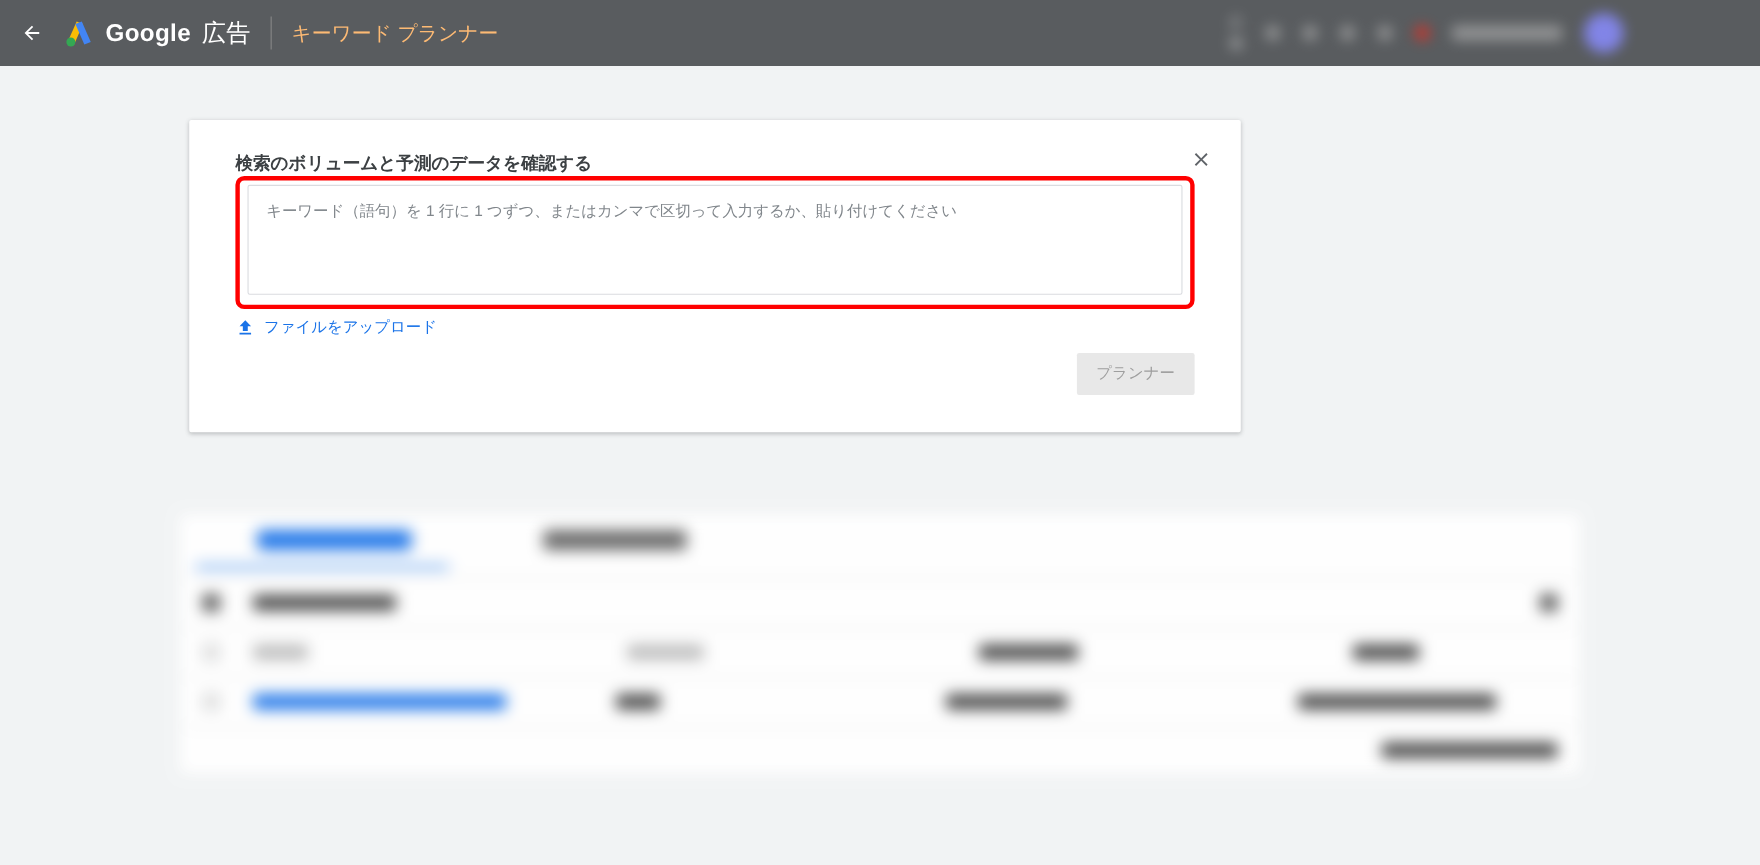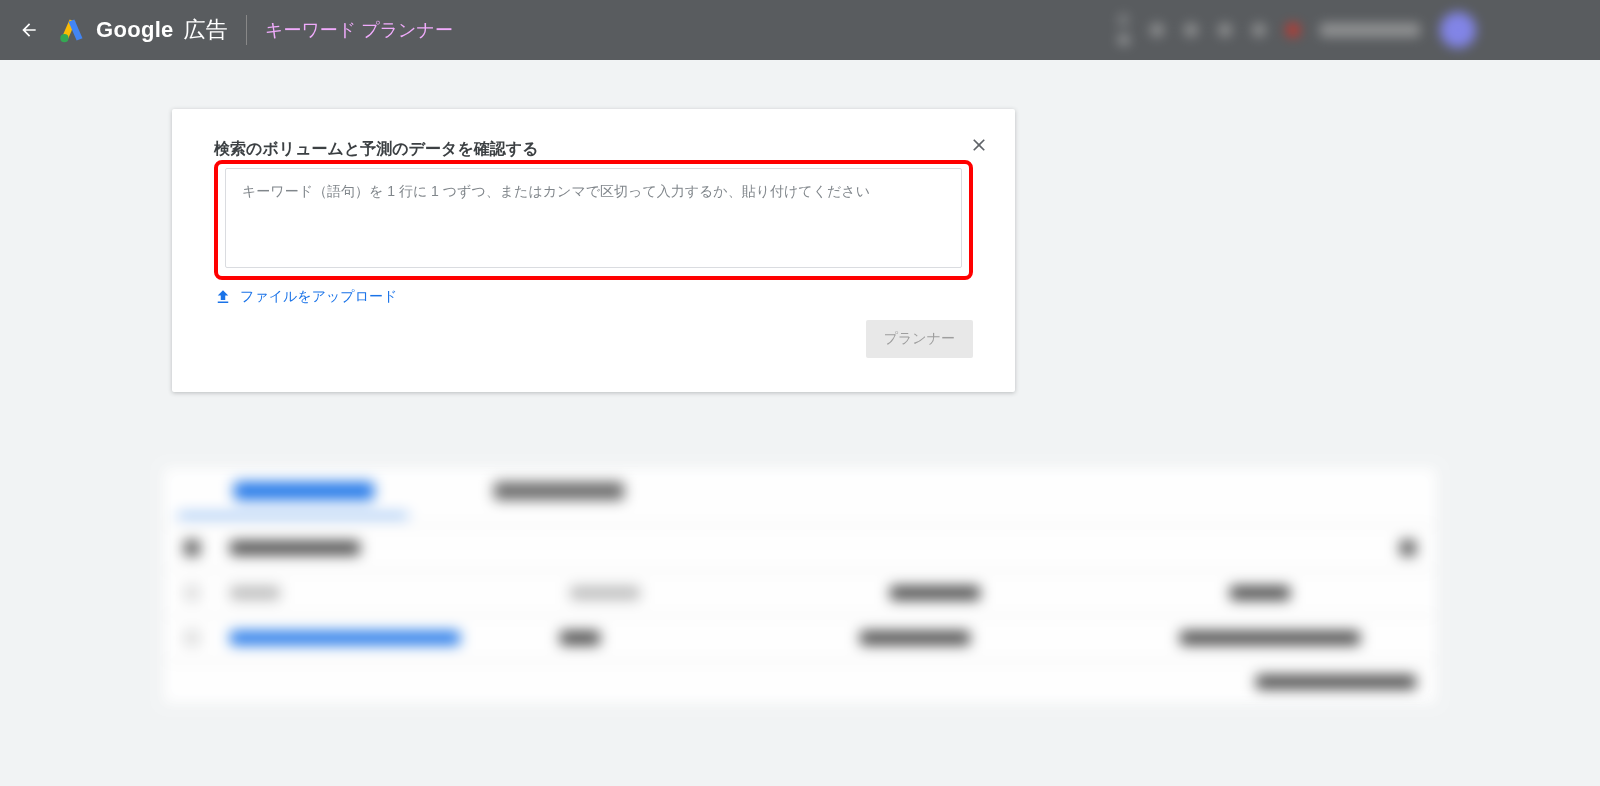--- a/index.html
+++ b/index.html
@@ -56,21 +56,21 @@
       font-family: Liberation Serif, serif;
     }
     .vdiv {
       width: 1px;
       height: 30px;
       background: #888;
       margin: 0 18px;
     }
     .page-title {
       font-size: 18px;
-      color: #f0abfc;
+      color: #fdba74;
     }
 
     
     .topbar-right {
       position: absolute;
       right: 12px;
       top: 4px;
       bottom: 4px;
       width: 470px;
       display: flex;
@@ -86,21 +86,21 @@
     }
     .rblur.w14 { width: 14px; height: 14px; border-radius: 50%; }
     .rblur.w100{ width: 100px; }
     .rblur.circle { width: 36px; height: 36px; border-radius: 50%; background:#898cff; }
 
     
     .card {
       position: absolute;
       left: 172px;
       top: 109px;
-      width: 843px;
+      width: 956px;
       background: #fff;
       box-shadow: 0 1px 4px rgba(60,64,67,.3);
       border-radius: 2px;
       padding: 30px 42px 34px 42px;
     }
     .card-title {
       font-size: 16px;
       font-weight: 700;
       color: #3c4043;
     }

